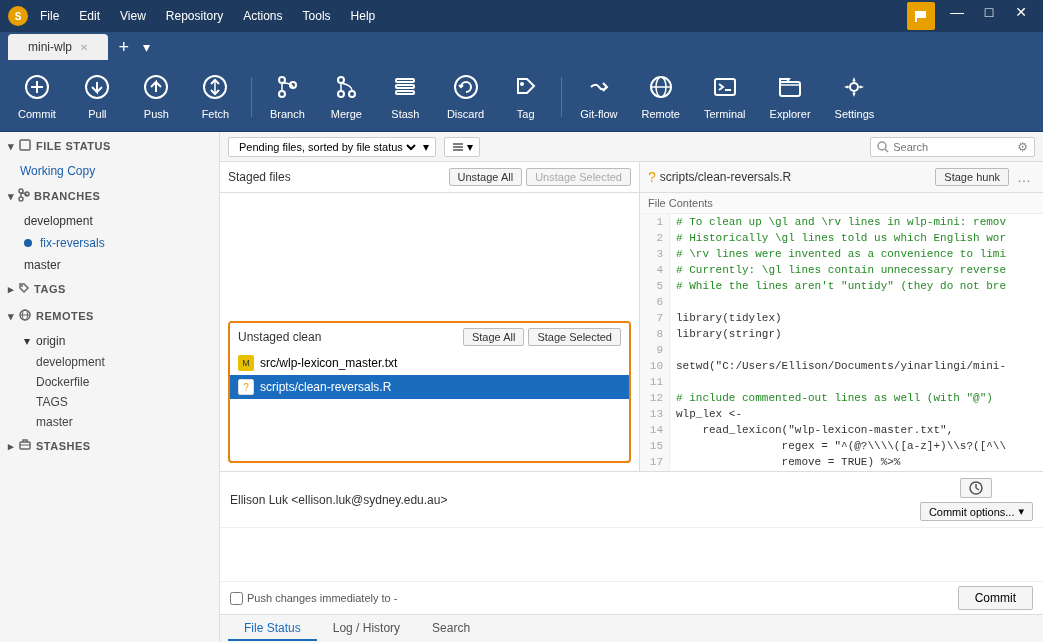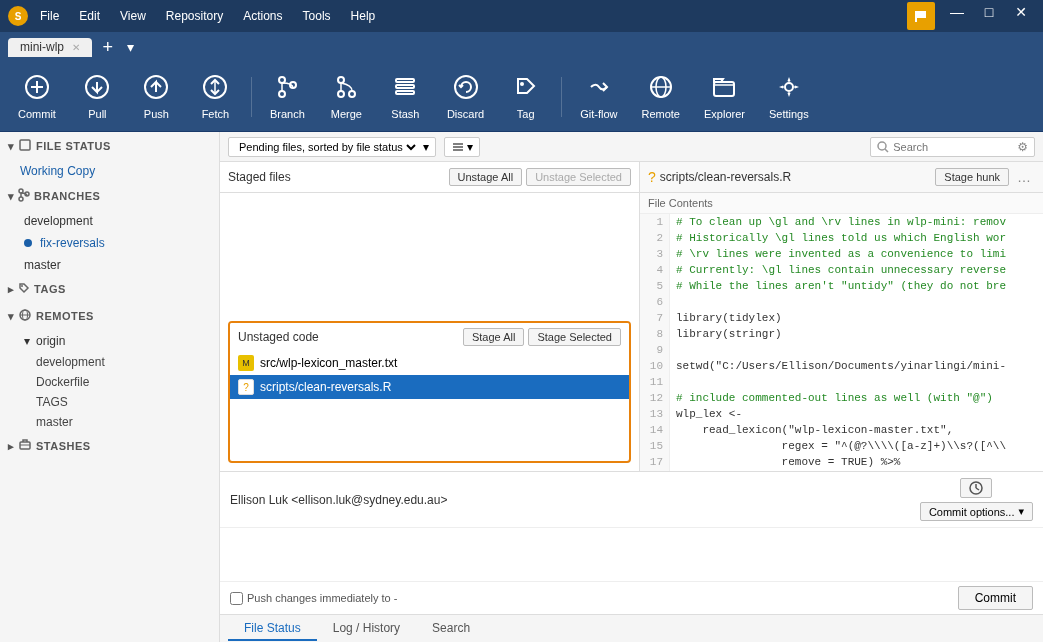--- a/index.html
+++ b/index.html
@@ -9,21 +9,21 @@
     .title-bar { background: #1e3a5f; color: white; height: 32px; display: flex; align-items: center; padding: 0 8px; justify-content: space-between; }
     .title-bar-left { display: flex; align-items: center; gap: 8px; }
     .title-bar-logo { width: 20px; height: 20px; background: #e8a000; border-radius: 50%; display: flex; align-items: center; justify-content: center; font-weight: bold; font-size: 10px; color: white; }
     .title-bar-menu { display: flex; gap: 12px; font-size: 12px; }
     .title-bar-menu span { cursor: pointer; padding: 2px 4px; }
     .title-bar-controls { display: flex; gap: 4px; }
     .title-bar-btn { width: 28px; height: 20px; display: flex; align-items: center; justify-content: center; cursor: pointer; font-size: 14px; color: white; }
 
     
     .tab-bar { background: #2b4f7e; height: 30px; display: flex; align-items: center; padding: 0 8px; gap: 4px; }
-    .tab { background: #1e3a5f; color: white; padding: 4px 12px; border-radius: 4px 4px 0 0; font-size: 12px; display: flex; align-items: center; gap: 8px; cursor: pointer; height: 19px; }
+    .tab { background: #1e3a5f; color: white; padding: 4px 20px; border-radius: 4px 4px 0 0; font-size: 12px; display: flex; align-items: center; gap: 8px; cursor: pointer; height: 26px; }
     .tab.active { background: #f0f0f0; color: #333; }
     .tab-close { font-size: 10px; color: #aaa; cursor: pointer; }
     .new-tab-btn { color: white; font-size: 18px; cursor: pointer; padding: 0 6px; }
 
     
     .toolbar { background: #2b4f7e; height: 70px; display: flex; align-items: center; padding: 0 8px; gap: 4px; border-bottom: 1px solid #1a3a6a; }
     .toolbar-btn { display: flex; flex-direction: column; align-items: center; justify-content: center; padding: 6px 10px; cursor: pointer; color: white; gap: 4px; border-radius: 4px; min-width: 55px; height: 60px; }
     .toolbar-btn .icon { font-size: 22px; line-height: 1; }
     .toolbar-btn .label { font-size: 11px; }
     .toolbar-sep { width: 1px; height: 40px; background: rgba(255,255,255,0.2); margin: 0 4px; }
@@ -258,20 +258,30 @@
   </div>
   <div class="toolbar-btn">
     <div class="icon">
       <svg width="26" height="26" viewBox="0 0 26 26">
           <circle cx="13" cy="13" r="10" fill="none" stroke="white" stroke-width="2"></circle>
           <ellipse cx="13" cy="13" rx="5" ry="10" fill="none" stroke="white" stroke-width="1.5"></ellipse>
           <line x1="3" y1="13" x2="23" y2="13" stroke="white" stroke-width="1.5"></line>
         </svg>
     </div>
     <div class="label">Remote</div>
+  </div>
+  <div class="toolbar-btn">
+    <div class="icon">
+      <svg width="26" height="26" viewBox="0 0 26 26">
+          <rect x="3" y="5" width="20" height="16" rx="2" fill="none" stroke="white" stroke-width="2"></rect>
+          <polyline points="7,10 11,13 7,16" fill="none" stroke="white" stroke-width="2"></polyline>
+          <line x1="13" y1="16" x2="19" y2="16" stroke="white" stroke-width="2"></line>
+        </svg>
+    </div>
+    <div class="label">Terminal</div>
   </div>
   <div class="toolbar-btn">
     <div class="icon">
       <svg width="26" height="26" viewBox="0 0 26 26">
           <rect x="3" y="8" width="20" height="14" rx="2" fill="none" stroke="white" stroke-width="2"></rect>
           <path d="M3,11 L23,11" stroke="white" stroke-width="1.5"></path>
           <path d="M3,8 L10,8 L12,5 L3,5 Z" fill="none" stroke="white" stroke-width="2"></path>
         </svg>
     </div>
     <div class="label">Explorer</div>
@@ -421,21 +431,21 @@
           <span class="staged-label">Staged files</span>
           <div class="staged-btns">
             <button class="btn-small">Unstage All</button>
             <button class="btn-small disabled">Unstage Selected</button>
           </div>
         </div>
         <div class="staged-files-list"></div>
 
         <div class="unstaged-section">
           <div class="unstaged-header">
-            <span class="unstaged-label">Unstaged code</span>
+            <span class="unstaged-label">Unstaged clean</span>
             <div class="unstaged-btns">
               <button class="btn-small">Stage All</button>
               <button class="btn-small">Stage Selected</button>
             </div>
           </div>
           <div class="file-item">
             <div class="file-icon-yellow">M</div>
             <span>src/wlp-lexicon_master.txt</span>
           </div>
           <div class="file-item selected">

